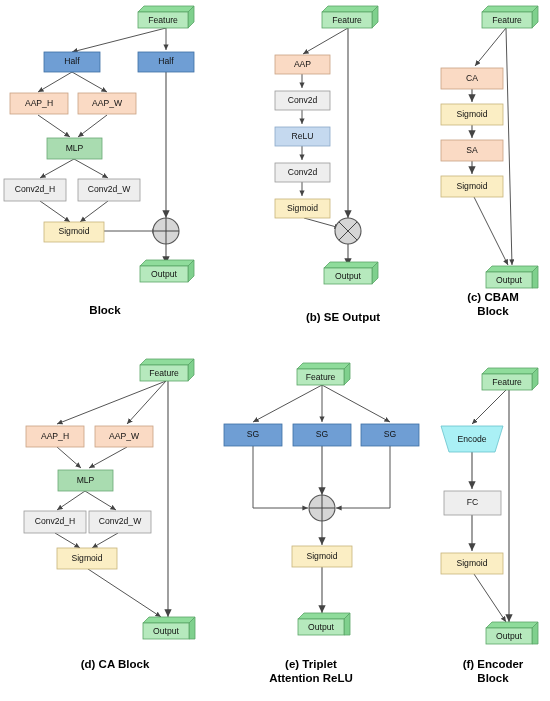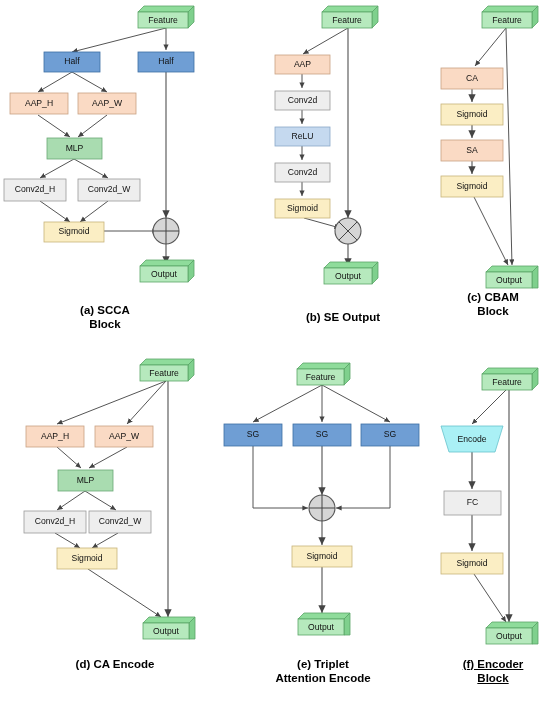--- a/index.html
+++ b/index.html
@@ -320,33 +320,32 @@
     <g>
       <polygon points="486,628 492,622 538,622 532,628" fill="#8fdc9b" stroke="#5aa567" stroke-width="0.8"></polygon>
       <polygon points="532,628 538,622 538,644 532,644" fill="#7fd08d" stroke="#5aa567" stroke-width="0.8"></polygon>
       <rect x="486" y="628" width="46" height="16" fill="#b6e9bd" stroke="#5aa567" stroke-width="0.8"></rect>
       <text class="nodelabel" x="509" y="636.5">Output</text>
     </g>
   </g>
 </svg>
 
 <div class="cap" style="left:20px;top:303px;width:170px;">
-  <div>(a)  SCCA</div>
   <div>Block</div>
 </div>
 <div class="cap" style="left:258px;top:310px;width:170px;">
   <div>(b)  SE Output</div>
 </div>
 <div class="cap" style="left:436px;top:290px;width:114px;">
   <div>(c)  CBAM</div>
   <div>Block</div>
 </div>
 <div class="cap" style="left:20px;top:657px;width:190px;">
-  <div>(d)  CA Encode</div>
-</div>
-<div class="cap" style="left:228px;top:657px;width:190px;">
+  <div>(d)  CA Block</div>
+</div>
+<div class="cap" style="left:216px;top:657px;width:190px;">
   <div>(e) Triplet</div>
-  <div>Attention Encode</div>
-</div>
-<div class="cap" style="left:436px;top:657px;width:114px;text-decoration:underline;">
+  <div>Attention ReLU</div>
+</div>
+<div class="cap" style="left:436px;top:657px;width:114px;">
   <div>(f)  Encoder</div>
   <div>Block</div>
 </div>
 
 </body></html>

